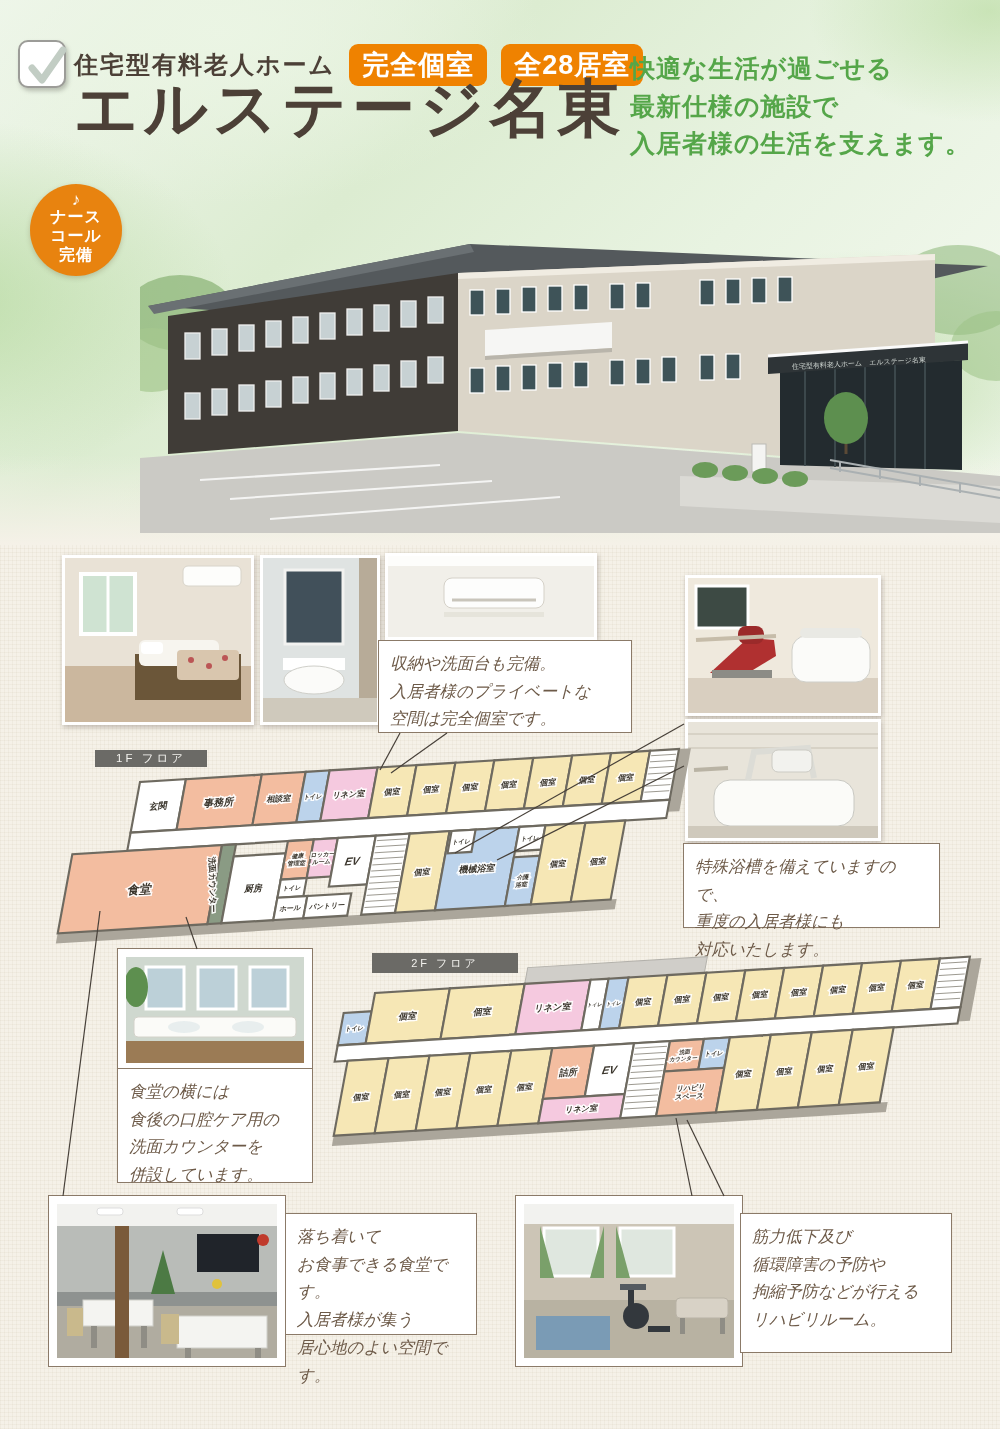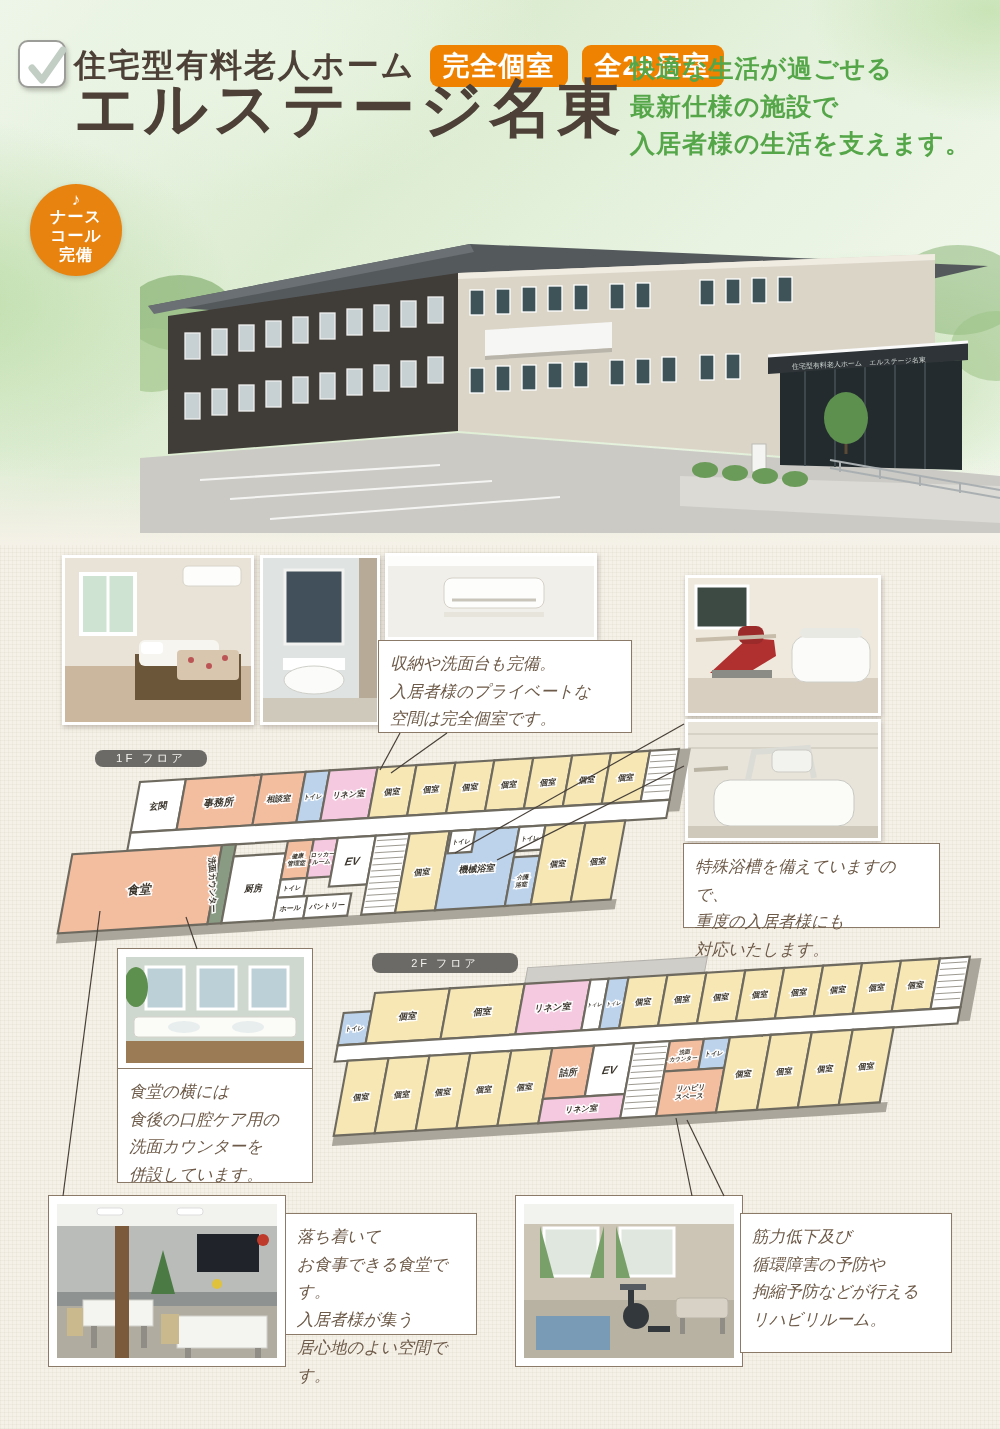--- a/index.html
+++ b/index.html
@@ -20,41 +20,41 @@
       linear-gradient(135deg,#eff6eb 0%,#dcecd1 35%,#e8f3e1 62%,#f6faf2 100%);}
   .bg-top::after{content:"";position:absolute;left:0;bottom:0;width:100%;height:90px;
     background:linear-gradient(rgba(245,241,232,0),#f5f1e8);}
   .abs{position:absolute;}
 
   
   .checkbox{left:18px;top:40px;width:44px;height:44px;background:#fff;border:2px solid #9c9c98;
     border-radius:10px;box-shadow:2px 3px 4px rgba(90,90,80,.35);}
   .checkbox svg{position:absolute;left:3px;top:-4px;overflow:visible;}
   .cat-row{left:74px;top:44px;display:flex;align-items:center;gap:14px;}
-  .category{font-size:32px;font-weight:bold;color:#4c4037;letter-spacing:2px;}
+  .category{font-size:24px;font-weight:bold;color:#4c4037;letter-spacing:2px;}
   .badge{background:#ef8200;color:#fff;font-size:27px;font-weight:bold;border-radius:9px;
     padding:3px 13px;letter-spacing:1px;}
   .main-title{left:74px;top:66px;font-size:63px;font-weight:bold;color:#4c4037;letter-spacing:5px;}
   .tagline{left:630px;top:50px;font-size:25px;font-weight:bold;color:#55a649;line-height:1.5;
     white-space:pre-line;letter-spacing:1px;}
   .nurse{left:30px;top:184px;width:92px;height:92px;border-radius:50%;background:#e8830f;
     color:#fff;text-align:center;box-shadow:0 2px 5px rgba(100,80,40,.25);}
   .nurse .note{display:block;font-size:17px;line-height:1;padding-top:7px;}
   .nurse .nurse-lines{font-size:16px;font-weight:bold;line-height:1.18;white-space:pre-line;letter-spacing:1px;}
 
   
   .photo{background:#fff;border:3px solid #fff;box-shadow:1px 2px 5px rgba(80,70,60,.35);}
   .photo svg{display:block;}
   .cbox{background:#fff;border:1px solid #8b7a68;box-sizing:border-box;}
   .ctext{padding:9px 11px;font-size:16.5px;color:#6d5a48;line-height:1.68;white-space:pre-line;font-style:italic;}
   .pbox{padding:8px;}
   .pbox svg{display:block;}
 
   
-  .fbar{background:#6b6a66;color:#f3f2ee;text-align:center;letter-spacing:3px;z-index:4;border-radius:8px;}
+  .fbar{background:#6b6a66;color:#f3f2ee;text-align:center;letter-spacing:3px;z-index:4;}
   .bar-1f{left:95px;top:750px;width:112px;height:17px;font-size:11.5px;line-height:17px;}
   .bar-2f{left:372px;top:953px;width:146px;height:20px;font-size:11px;line-height:20px;}
 
   .plan{position:absolute;z-index:2;}
   .connectors{position:absolute;left:0;top:0;z-index:3;pointer-events:none;}
   .building-wrap{left:140px;top:218px;z-index:1;}
 </style>
 </head>
 <body>
 

